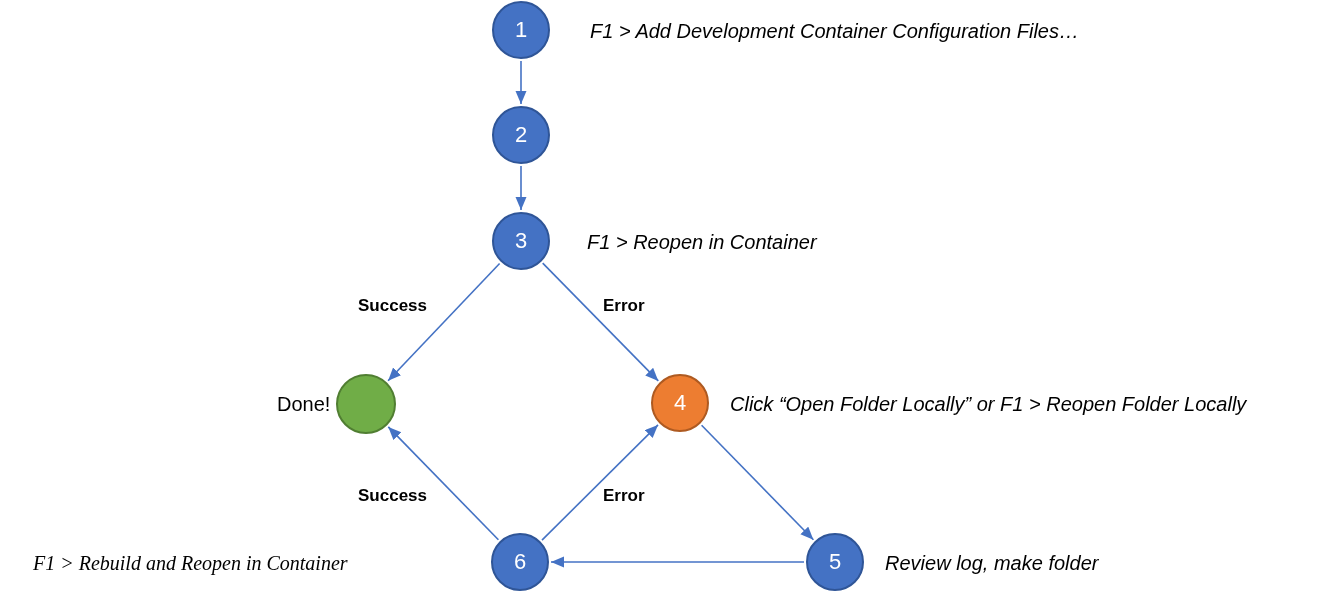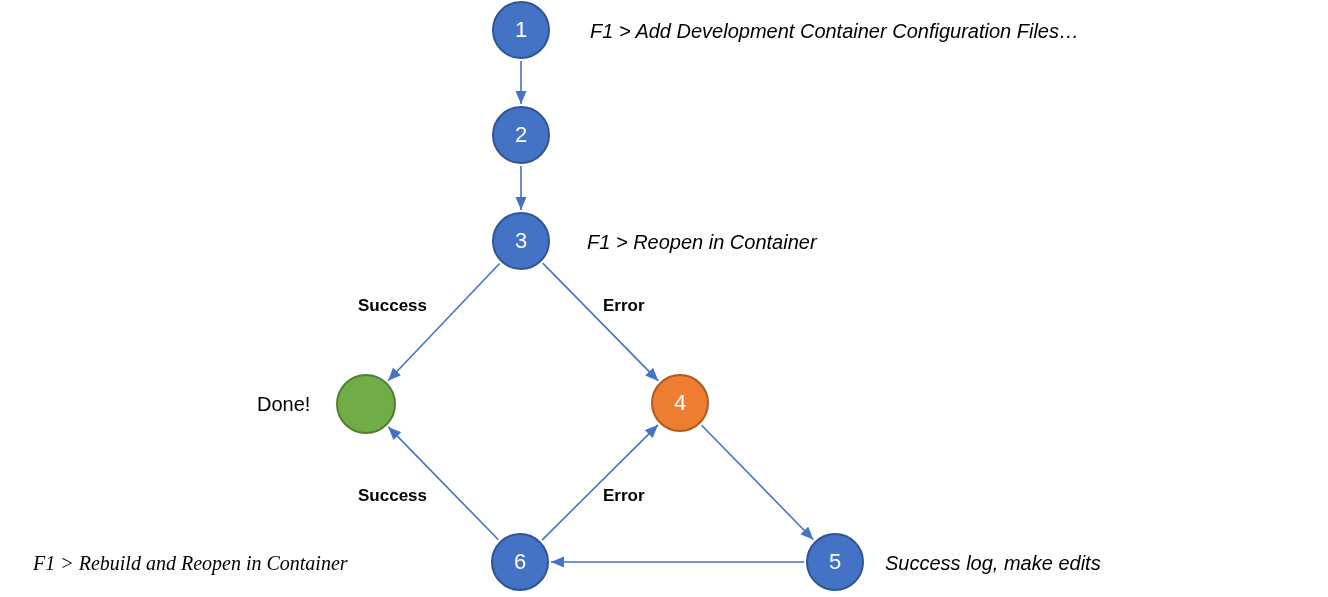--- a/index.html
+++ b/index.html
@@ -27,21 +27,21 @@
   }
   .caption {
     position: absolute;
     white-space: nowrap;
     color: #000000;
     font-size: 20px;
     line-height: 24px;
   }
   .caption.italic { font-style: italic; }
   .caption.bold { font-weight: 700; font-size: 17px; }
-  .caption.plain { font-style: normal; }
+  .caption.plain { font-style: normal; margin-left: 20px; }
 </style>
 </head>
 <body>
 
 <div class="canvas" id="diagram">
   <svg class="edges" id="edges-layer" width="1328" height="597" viewBox="0 0 1328 597" xmlns="http://www.w3.org/2000/svg">
     <defs>
       <marker id="arrowhead" markerUnits="userSpaceOnUse" markerWidth="14" markerHeight="12" refX="13" refY="5.5" orient="auto">
         <polygon id="arrowhead-poly" points="0,0 13,5.5 0,11" fill="#4472C4"></polygon>
       </marker>
@@ -58,19 +58,20 @@
 <div class="node" style="left: 492px; top: 1px; height: 58px; width: 58px; background: rgb(68, 114, 196); border-color: rgb(47, 85, 151); color: rgb(255, 255, 255);">1</div>
     <div class="node" style="left: 492px; top: 106px; height: 58px; width: 58px; background: rgb(68, 114, 196); border-color: rgb(47, 85, 151); color: rgb(255, 255, 255);">2</div>
     <div class="node" style="left: 492px; top: 212px; height: 58px; width: 58px; background: rgb(68, 114, 196); border-color: rgb(47, 85, 151); color: rgb(255, 255, 255);">3</div>
     <div class="node" style="left: 336px; top: 374px; height: 60px; width: 60px; background: rgb(112, 173, 71); border-color: rgb(80, 126, 50); color: rgb(255, 255, 255);"></div>
     <div class="node" style="left: 651px; top: 374px; height: 58px; width: 58px; background: rgb(237, 125, 49); border-color: rgb(174, 90, 33); color: rgb(255, 255, 255);">4</div>
     <div class="node" style="left: 806px; top: 533px; height: 58px; width: 58px; background: rgb(68, 114, 196); border-color: rgb(47, 85, 151); color: rgb(255, 255, 255);">5</div>
     <div class="node" style="left: 491px; top: 533px; height: 58px; width: 58px; background: rgb(68, 114, 196); border-color: rgb(47, 85, 151); color: rgb(255, 255, 255);">6</div>
     <div class="caption italic" style="left: 590px; top: 19px; color: rgb(0, 0, 0); text-align: center;">F1 &gt; Add Development Container Configuration Files…</div>
     <div class="caption italic" style="left: 587px; top: 230px; color: rgb(0, 0, 0);">F1 &gt; Reopen in Container</div>
     <div class="caption plain" style="left: 257px; top: 392px; color: rgb(0, 0, 0);">Done!</div>
-    <div class="caption italic" style="left: 885px; top: 551px; color: rgb(0, 0, 0);">Success log, make edits</div>
+    <div class="caption italic" style="left: 730px; top: 392px; color: rgb(0, 0, 0);">Click “Open Folder Locally” or F1 &gt; Reopen Folder Locally</div>
+    <div class="caption italic" style="left: 885px; top: 551px; color: rgb(0, 0, 0);">Review log, make folder</div>
     <div class="caption italic" style="left: 33px; top: 551px; color: rgb(0, 0, 0); font-family: Liberation Serif, serif;">F1 &gt; Rebuild and Reopen in Container</div>
     <div class="caption bold" style="left: 358px; top: 294px; color: rgb(0, 0, 0);">Success</div>
     <div class="caption bold" style="left: 603px; top: 294px; color: rgb(0, 0, 0);">Error</div>
     <div class="caption bold" style="left: 358px; top: 484px; color: rgb(0, 0, 0);">Success</div>
     <div class="caption bold" style="left: 603px; top: 484px; color: rgb(0, 0, 0);">Error</div>
   </div>
 
 </body></html>

